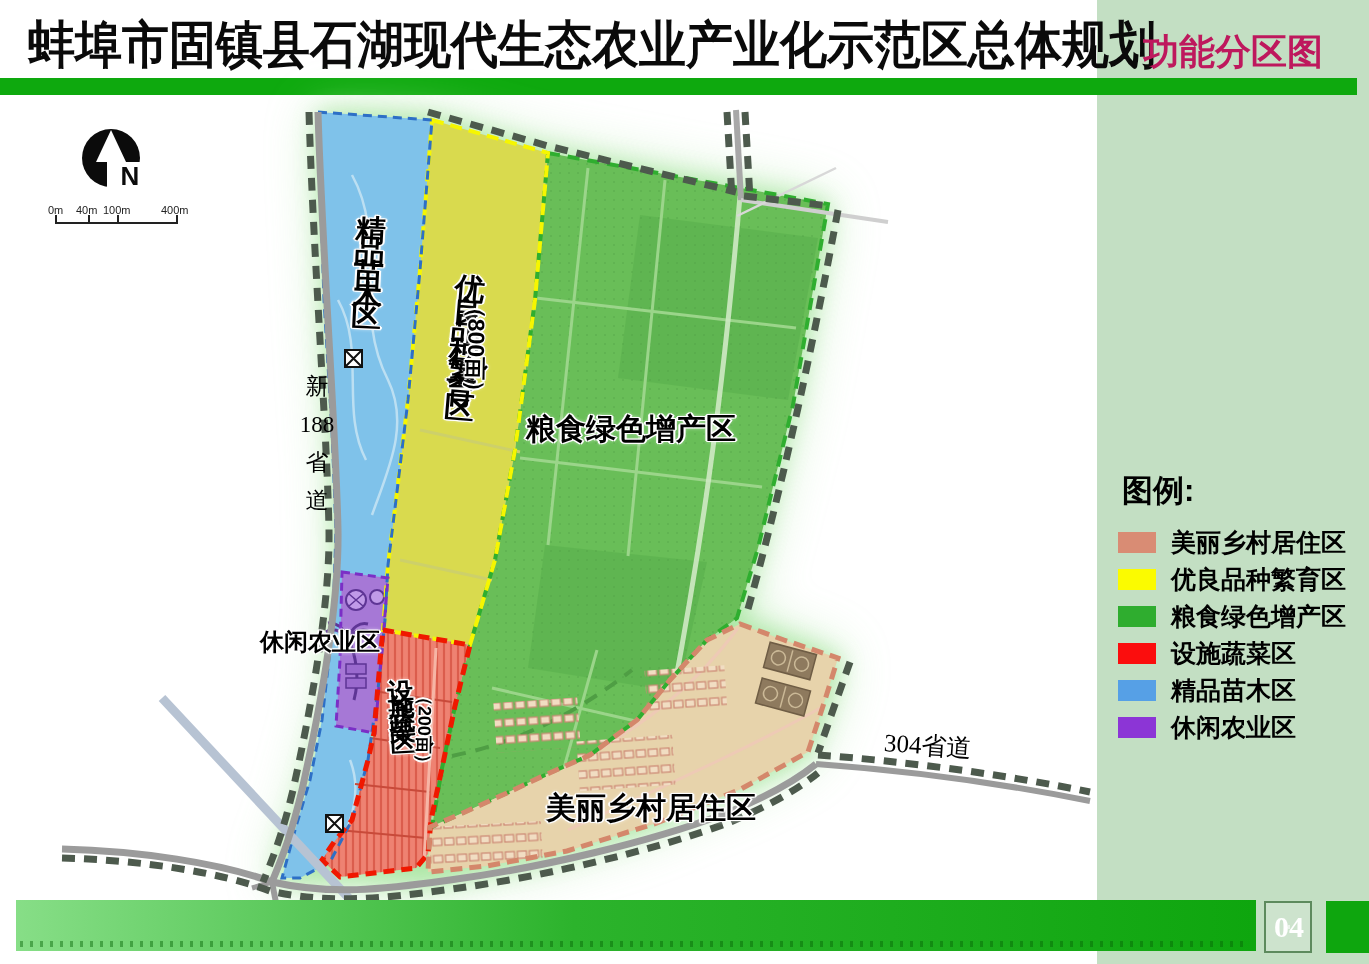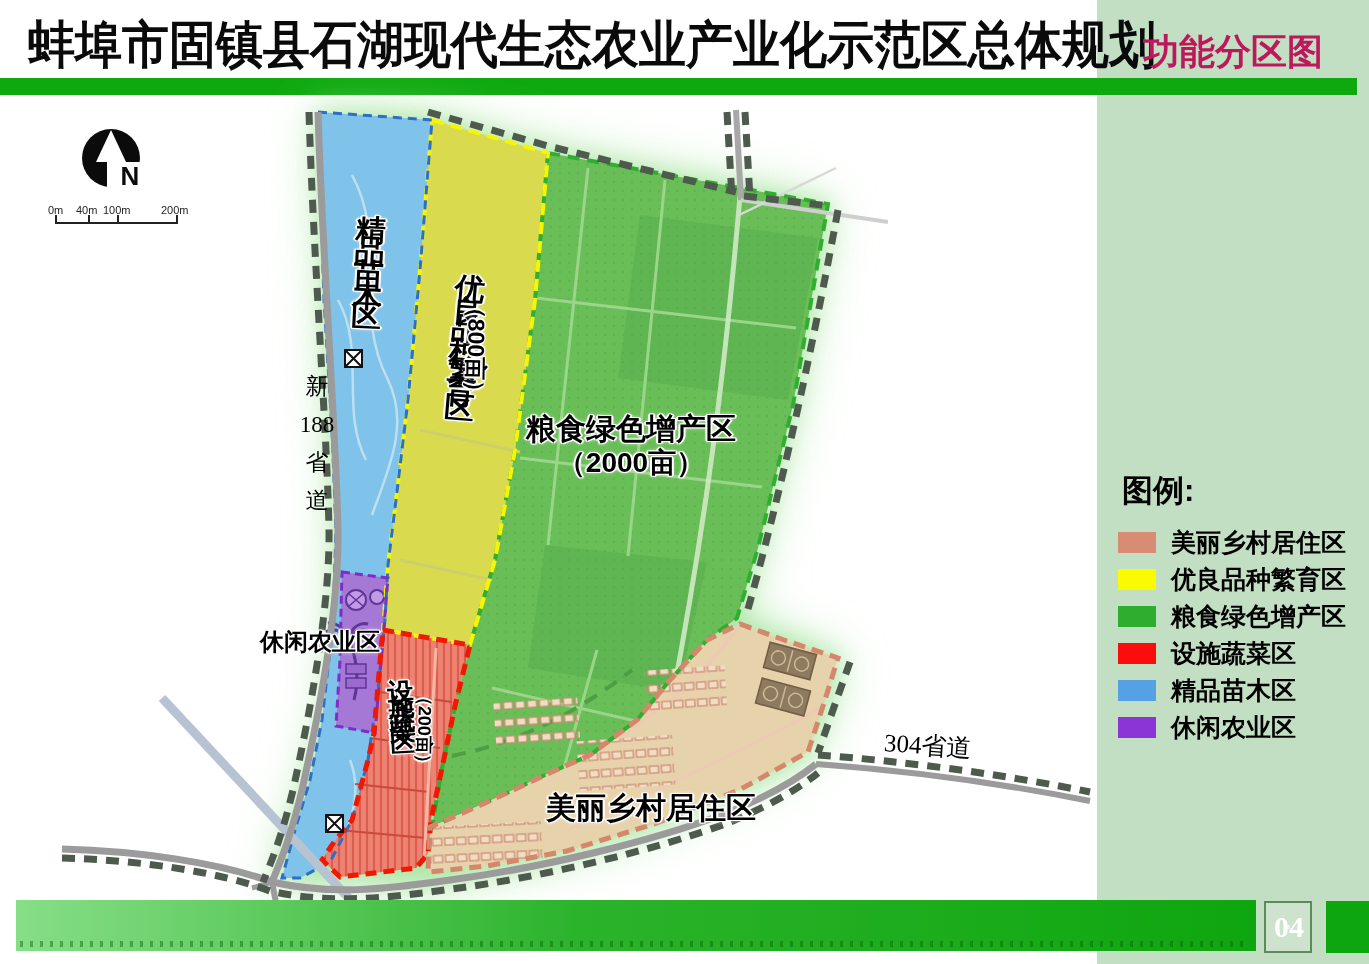--- a/index.html
+++ b/index.html
@@ -231,21 +231,20 @@
       <rect x="326" y="815" width="17" height="17" fill="#fff"></rect>
       <path d="M326,815 L343,832 M343,815 L326,832"></path>
     </g>
   </svg>
 
   <div class="maplab vert lab-nursery">精品苗木区</div>
   <div class="maplab vert lab-breeding">优良品种繁育区</div>
   <div class="maplab rot90 lab-breeding-area">（800亩）</div>
   <div class="maplab lab-grain">
     <div>粮食绿色增产区</div>
-    <div class="area">（2000亩）</div>
   </div>
   <div class="maplab vert lab-vegetable">设施蔬菜区</div>
   <div class="maplab rot90 lab-vegetable-area">（200亩）</div>
   <div class="maplab lab-leisure">休闲农业区</div>
   <div class="maplab lab-village">美丽乡村居住区</div>
   <div class="road-101">
     <div>新</div>
     <div>188</div>
     <div>省</div>
     <div>道</div>
@@ -257,21 +256,21 @@
     <polygon points="33,6 18,38 48,38" fill="#ffffff"></polygon>
     <rect x="29" y="36" width="9" height="28" fill="#ffffff"></rect>
     <rect x="38" y="38" width="27" height="28" fill="#ffffff"></rect>
     <text x="52" y="61" text-anchor="middle" font-family="Liberation Sans, sans-serif" font-size="26" font-weight="bold" fill="#0b0b0b">N</text>
   </svg>
 
   <div class="scalebar">
     <span class="tick-label" style="left:8px">0m</span>
     <span class="tick-label" style="left:36px">40m</span>
     <span class="tick-label" style="left:63px">100m</span>
-    <span class="tick-label" style="left:121px">200m</span>
+    <span class="tick-label" style="left:121px">400m</span>
     <div class="bar-line"></div>
     <div class="tick" style="left:15px"></div>
     <div class="tick" style="left:48px"></div>
     <div class="tick" style="left:77px"></div>
     <div class="tick" style="left:136px"></div>
   </div>
 
   <div class="legend-title">图例:</div>
   <div class="legend">
     <div class="legend-row">

